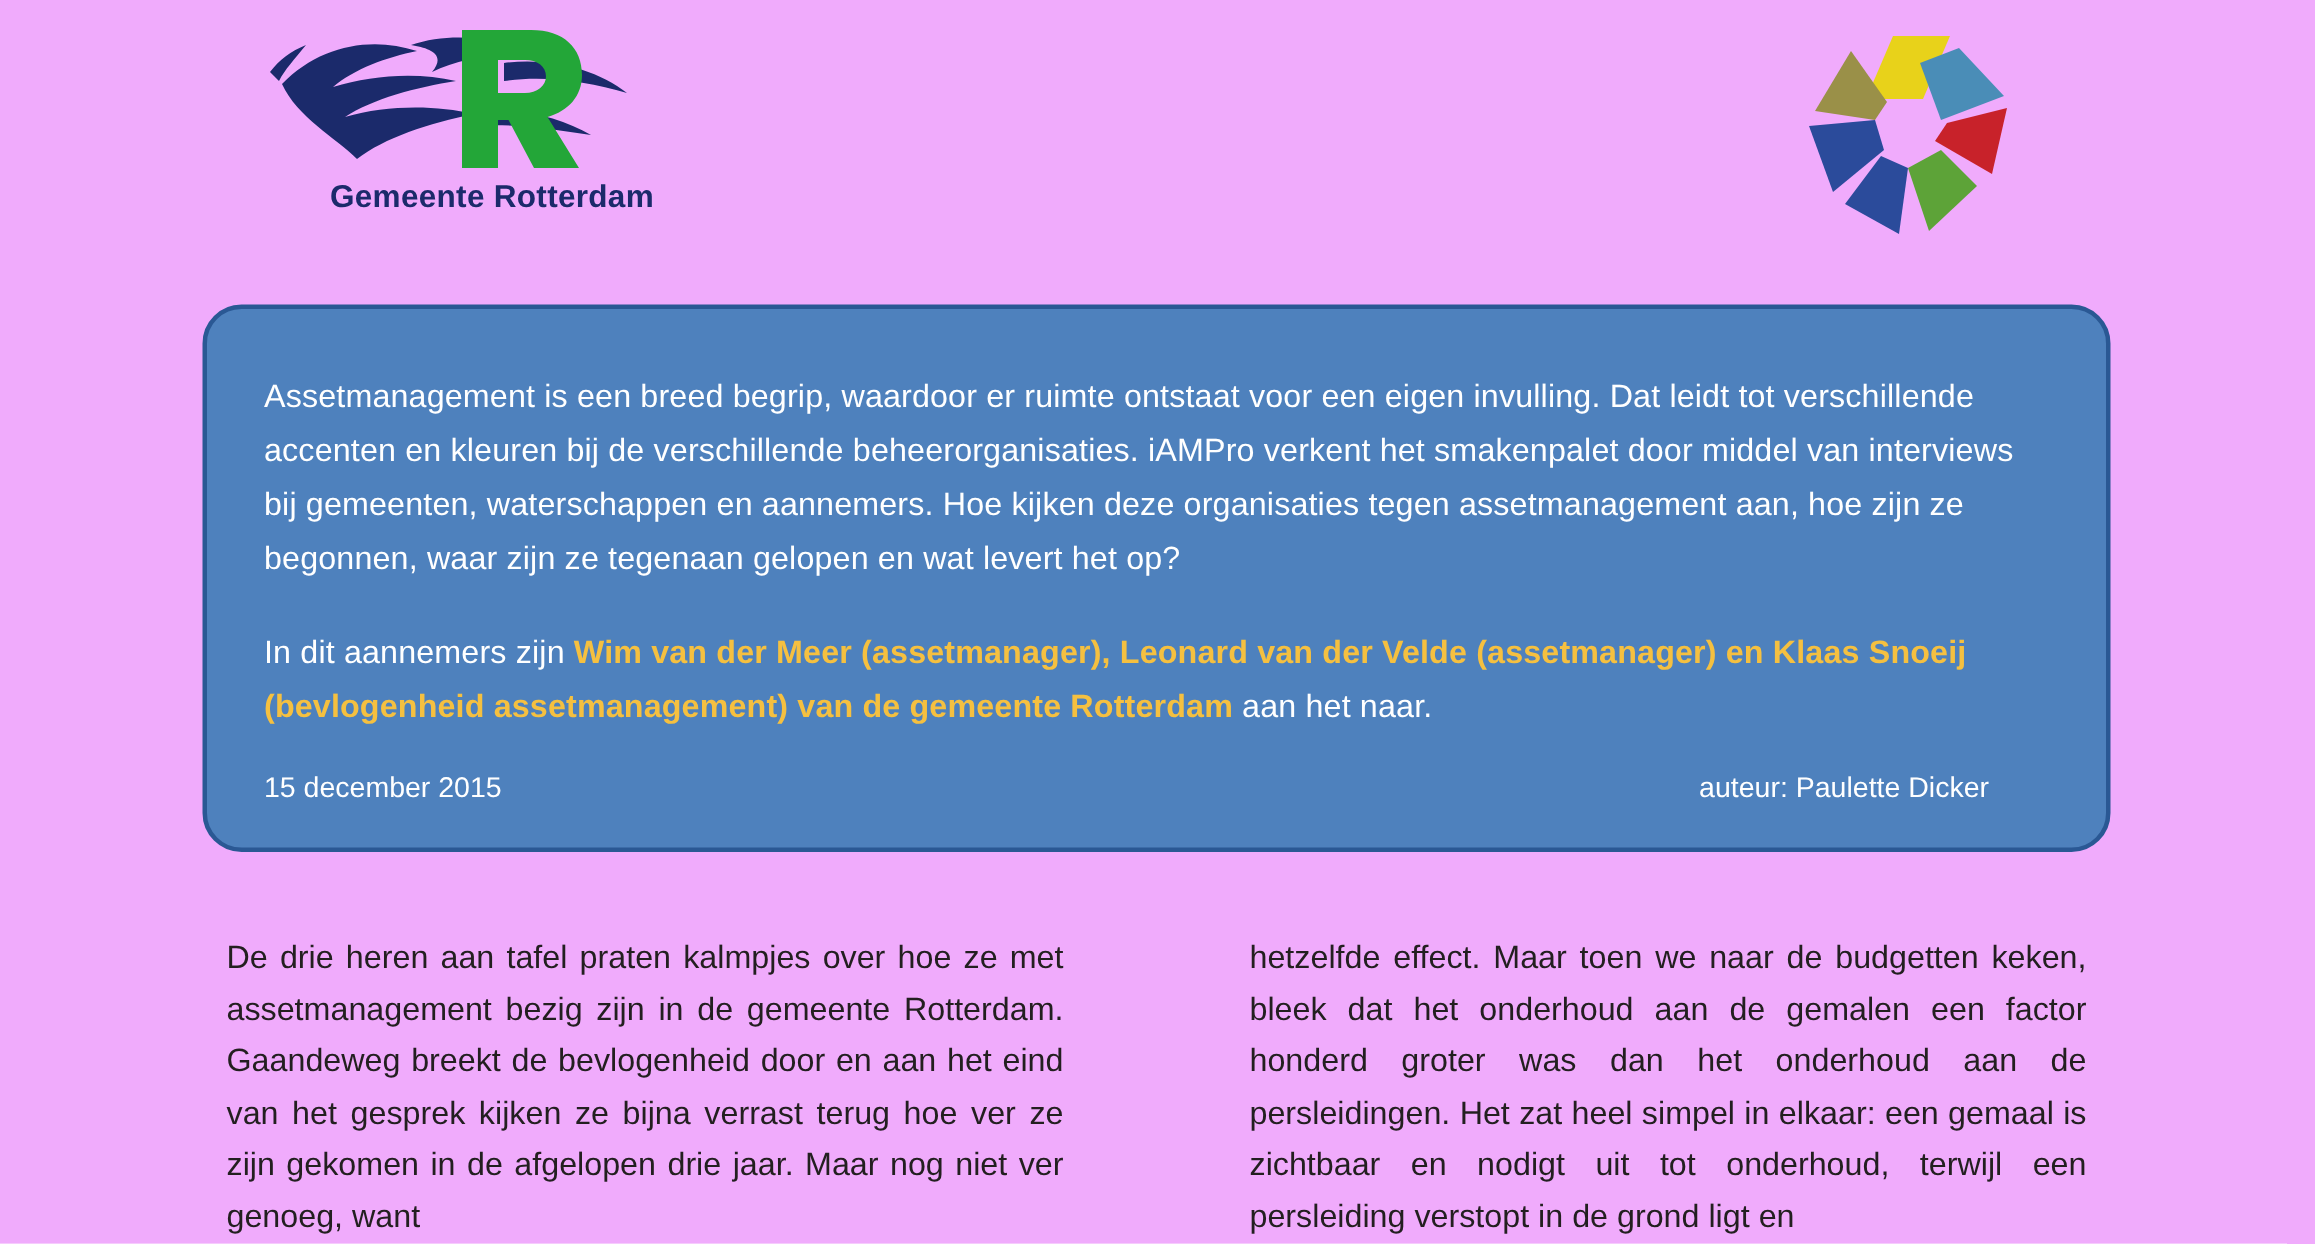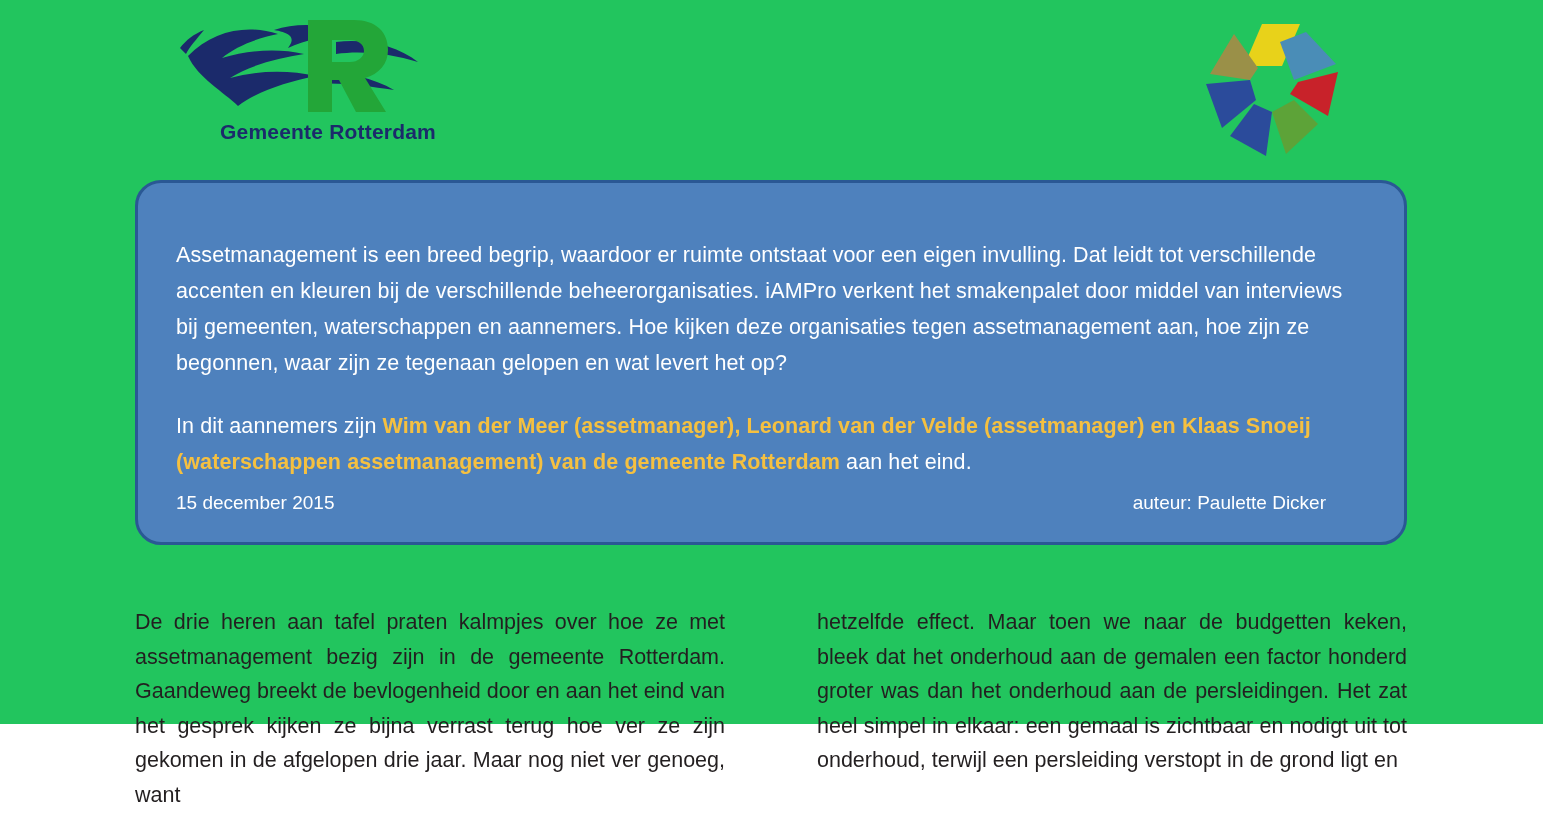--- a/index.html
+++ b/index.html
@@ -10,22 +10,22 @@
   body {
     width: 1543px;
     height: 829px;
     overflow: hidden;
     font-family: "Liberation Sans", sans-serif;
     color: #231f20;
   }
   .page {
     position: relative;
     width: 1543px;
-    height: 724px;
-    background: #22c55e;
+    height: 829px;
+    background: #f0abfc;
     text-decoration: underline;
   }
 
   
   .header {
     position: absolute;
     left: 0;
     top: 0;
     width: 1543px;
     height: 180px;
@@ -56,28 +56,28 @@
     left: 1196px;
     top: 20px;
     width: 150px;
     height: 140px;
   }
 
   
   .intro-box {
     position: absolute;
     left: 135px;
-    top: 180px;
+    top: 203px;
     width: 1272px;
     height: 365px;
     background: #4e81bd;
     border: 3px solid #2a5894;
     border-radius: 26px;
     box-sizing: border-box;
-    padding: 54px 38px 0 38px;
+    padding: 40px 38px 0 38px;
   }
   .intro-text {
     color: #ffffff;
     font-size: 21.5px;
     line-height: 36px;
     letter-spacing: 0.1px;
   }
   .intro-text.second {
     margin-top: 27px;
   }
@@ -111,21 +111,21 @@
     gap: 92px;
   }
   .column {
     width: 590px;
     font-size: 21.5px;
     line-height: 34.5px;
     text-align: justify;
     color: #231f20;
     overflow: hidden;
   }
-  .column p { margin: 0; }
+  .column p { margin: 16px; }
 </style>
 </head>
 <body>
 
 <div class="page">
 
   <div class="header">
 
     <div class="logo-rotterdam">
       <svg width="300" height="110" viewBox="0 0 300 110">
@@ -150,21 +150,21 @@
         <polygon points="122,104 90,134 76,92 98,80" fill="#5da338"></polygon>
         <polygon points="70,136 34,116 58,84 76,92" fill="#2b4b9b"></polygon>
         <polygon points="26,108 10,64 54,60 60,80" fill="#2b4b9b"></polygon>
         <polygon points="14,54 38,14 62,48 54,60" fill="#9a9048"></polygon>
       </svg>
     </div>
   </div>
 
   <div class="intro-box">
     <div class="intro-text">Assetmanagement is een breed begrip, waardoor er ruimte ontstaat voor een eigen invulling. Dat leidt tot verschillende accenten en kleuren bij de verschillende beheerorganisaties. iAMPro verkent het smakenpalet door middel van interviews bij gemeenten, waterschappen en aannemers. Hoe kijken deze organisaties tegen assetmanagement aan, hoe zijn ze begonnen, waar zijn ze tegenaan gelopen en wat levert het op?</div>
-    <div class="intro-text second"><span>In dit aannemers zijn </span><span class="highlight">Wim van der Meer (assetmanager), Leonard van der Velde (assetmanager) en Klaas Snoeij (waterschappen assetmanagement) van de gemeente Rotterdam</span><span> aan het eind.</span></div>
+    <div class="intro-text second"><span>In dit aannemers zijn </span><span class="highlight">Wim van der Meer (assetmanager), Leonard van der Velde (assetmanager) en Klaas Snoeij (bevlogenheid assetmanagement) van de gemeente Rotterdam</span><span> aan het naar.</span></div>
     <div class="intro-footer">
       <span class="date">15 december 2015</span>
       <span class="author">auteur: Paulette Dicker</span>
     </div>
   </div>
 
   <div class="columns">
     <div class="column">
       <p>De drie heren aan tafel praten kalmpjes over hoe ze met assetmanagement bezig zijn in de gemeente Rotterdam. Gaandeweg breekt de bevlogenheid door en aan het eind van het gesprek kijken ze bijna verrast terug hoe ver ze zijn gekomen in de afgelopen drie jaar. Maar nog niet ver genoeg, want</p>
     </div>

